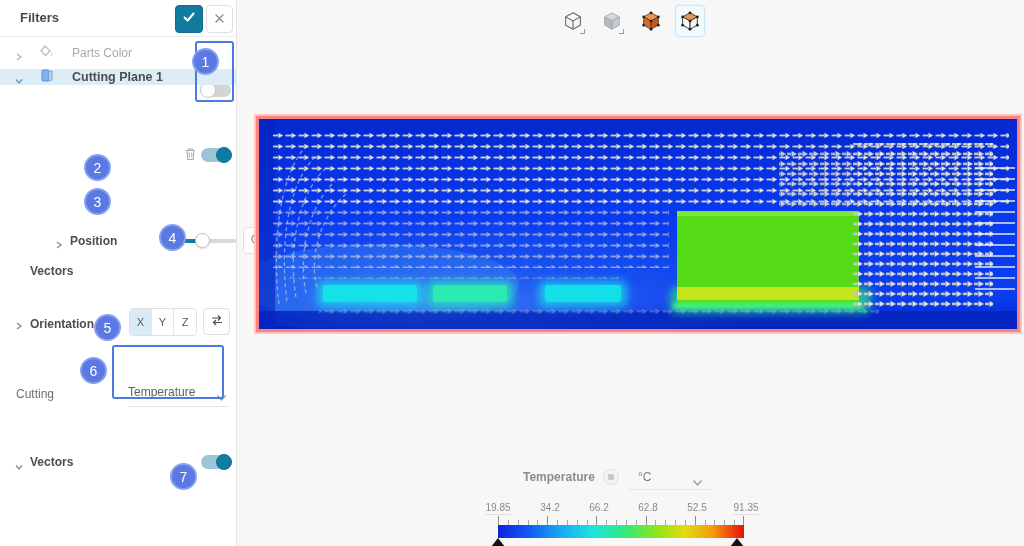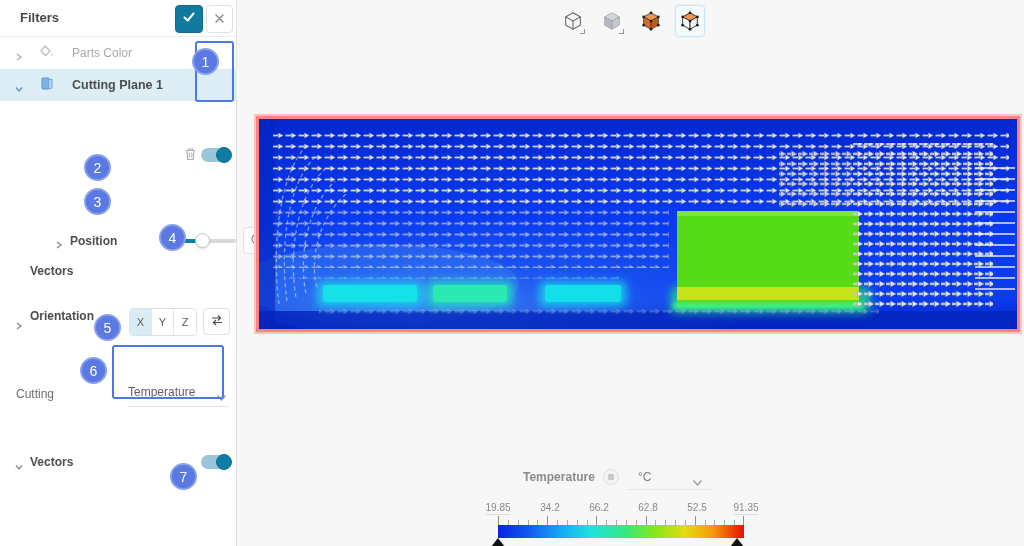--- a/index.html
+++ b/index.html
@@ -130,21 +130,21 @@
             <path d="M6,2 L11,7 L6.5,11.5 L2,7 Z" fill="none" stroke="#bdbdbd" stroke-width="1.3"></path>
             <path d="M12.5,9 q1.4,2 0,3 q-1.4,-1 0,-3" fill="#bdbdbd"></path>
           </svg>
       </span>
       <span class="lbl dim" style="margin-left:7px;">Parts Color</span>
       <div class="toggle" style="left:201px; top:46px;">
           <div class="knob"></div>
         </div>
     </div>
 
-    <div class="row tree-row selected" style="top:69px; height:32px;">
+    <div class="row tree-row selected" style="top:69px; height:16px;">
       <span class="chev" style="margin-left:14px;">
         <svg width="10" height="10" viewBox="0 0 10 10">
             <polyline points="2,3.5 5,7 8,3.5" fill="none" stroke="#6e93b8" stroke-width="1.4"></polyline>
           </svg>
       </span>
       <span style="margin-left:4px;">
         <svg width="15" height="15" viewBox="0 0 15 15">
             <rect x="3" y="2" width="7" height="11" rx="1" fill="#7fb3e8" stroke="#5a93cf" stroke-width="1"></rect>
             <path d="M10,4 L13,3 L13,12 L10,13" fill="#b8d6f2" stroke="#5a93cf" stroke-width="0.8"></path>
           </svg>
@@ -184,21 +184,21 @@
         </span>
       </div>
     </div>
 
     <div class="row" style="top:153px; height:34px;">
       <span class="chev" style="position:absolute; left:14px; top:164px;">
         <svg width="10" height="10" viewBox="0 0 10 10">
             <polyline points="3,2 7,5 3,8" fill="none" stroke="#8d8d8d" stroke-width="1.4"></polyline>
           </svg>
       </span>
-      <span class="lbl strong" style="position:absolute; left:30px; top:156px;">Orientation</span>
+      <span class="lbl strong" style="position:absolute; left:30px; top:164px;">Orientation</span>
       <div class="seg" style="left:129px; top:155px;">
         <div class="seg-btn sel">X</div>
         <div class="seg-btn">Y</div>
         <div class="seg-btn">Z</div>
       </div>
       <div class="sq-btn" style="left:203px; top:155px;">
         <span>
           <svg width="14" height="14" viewBox="0 0 14 14">
               <path d="M2,5 h8 M8,2.5 L10.5,5 L8,7.5" fill="none" stroke="#4a4a4a" stroke-width="1.2"></path>
               <path d="M12,9.5 h-8 M6,7 L3.5,9.5 L6,12" fill="none" stroke="#4a4a4a" stroke-width="1.2"></path>

